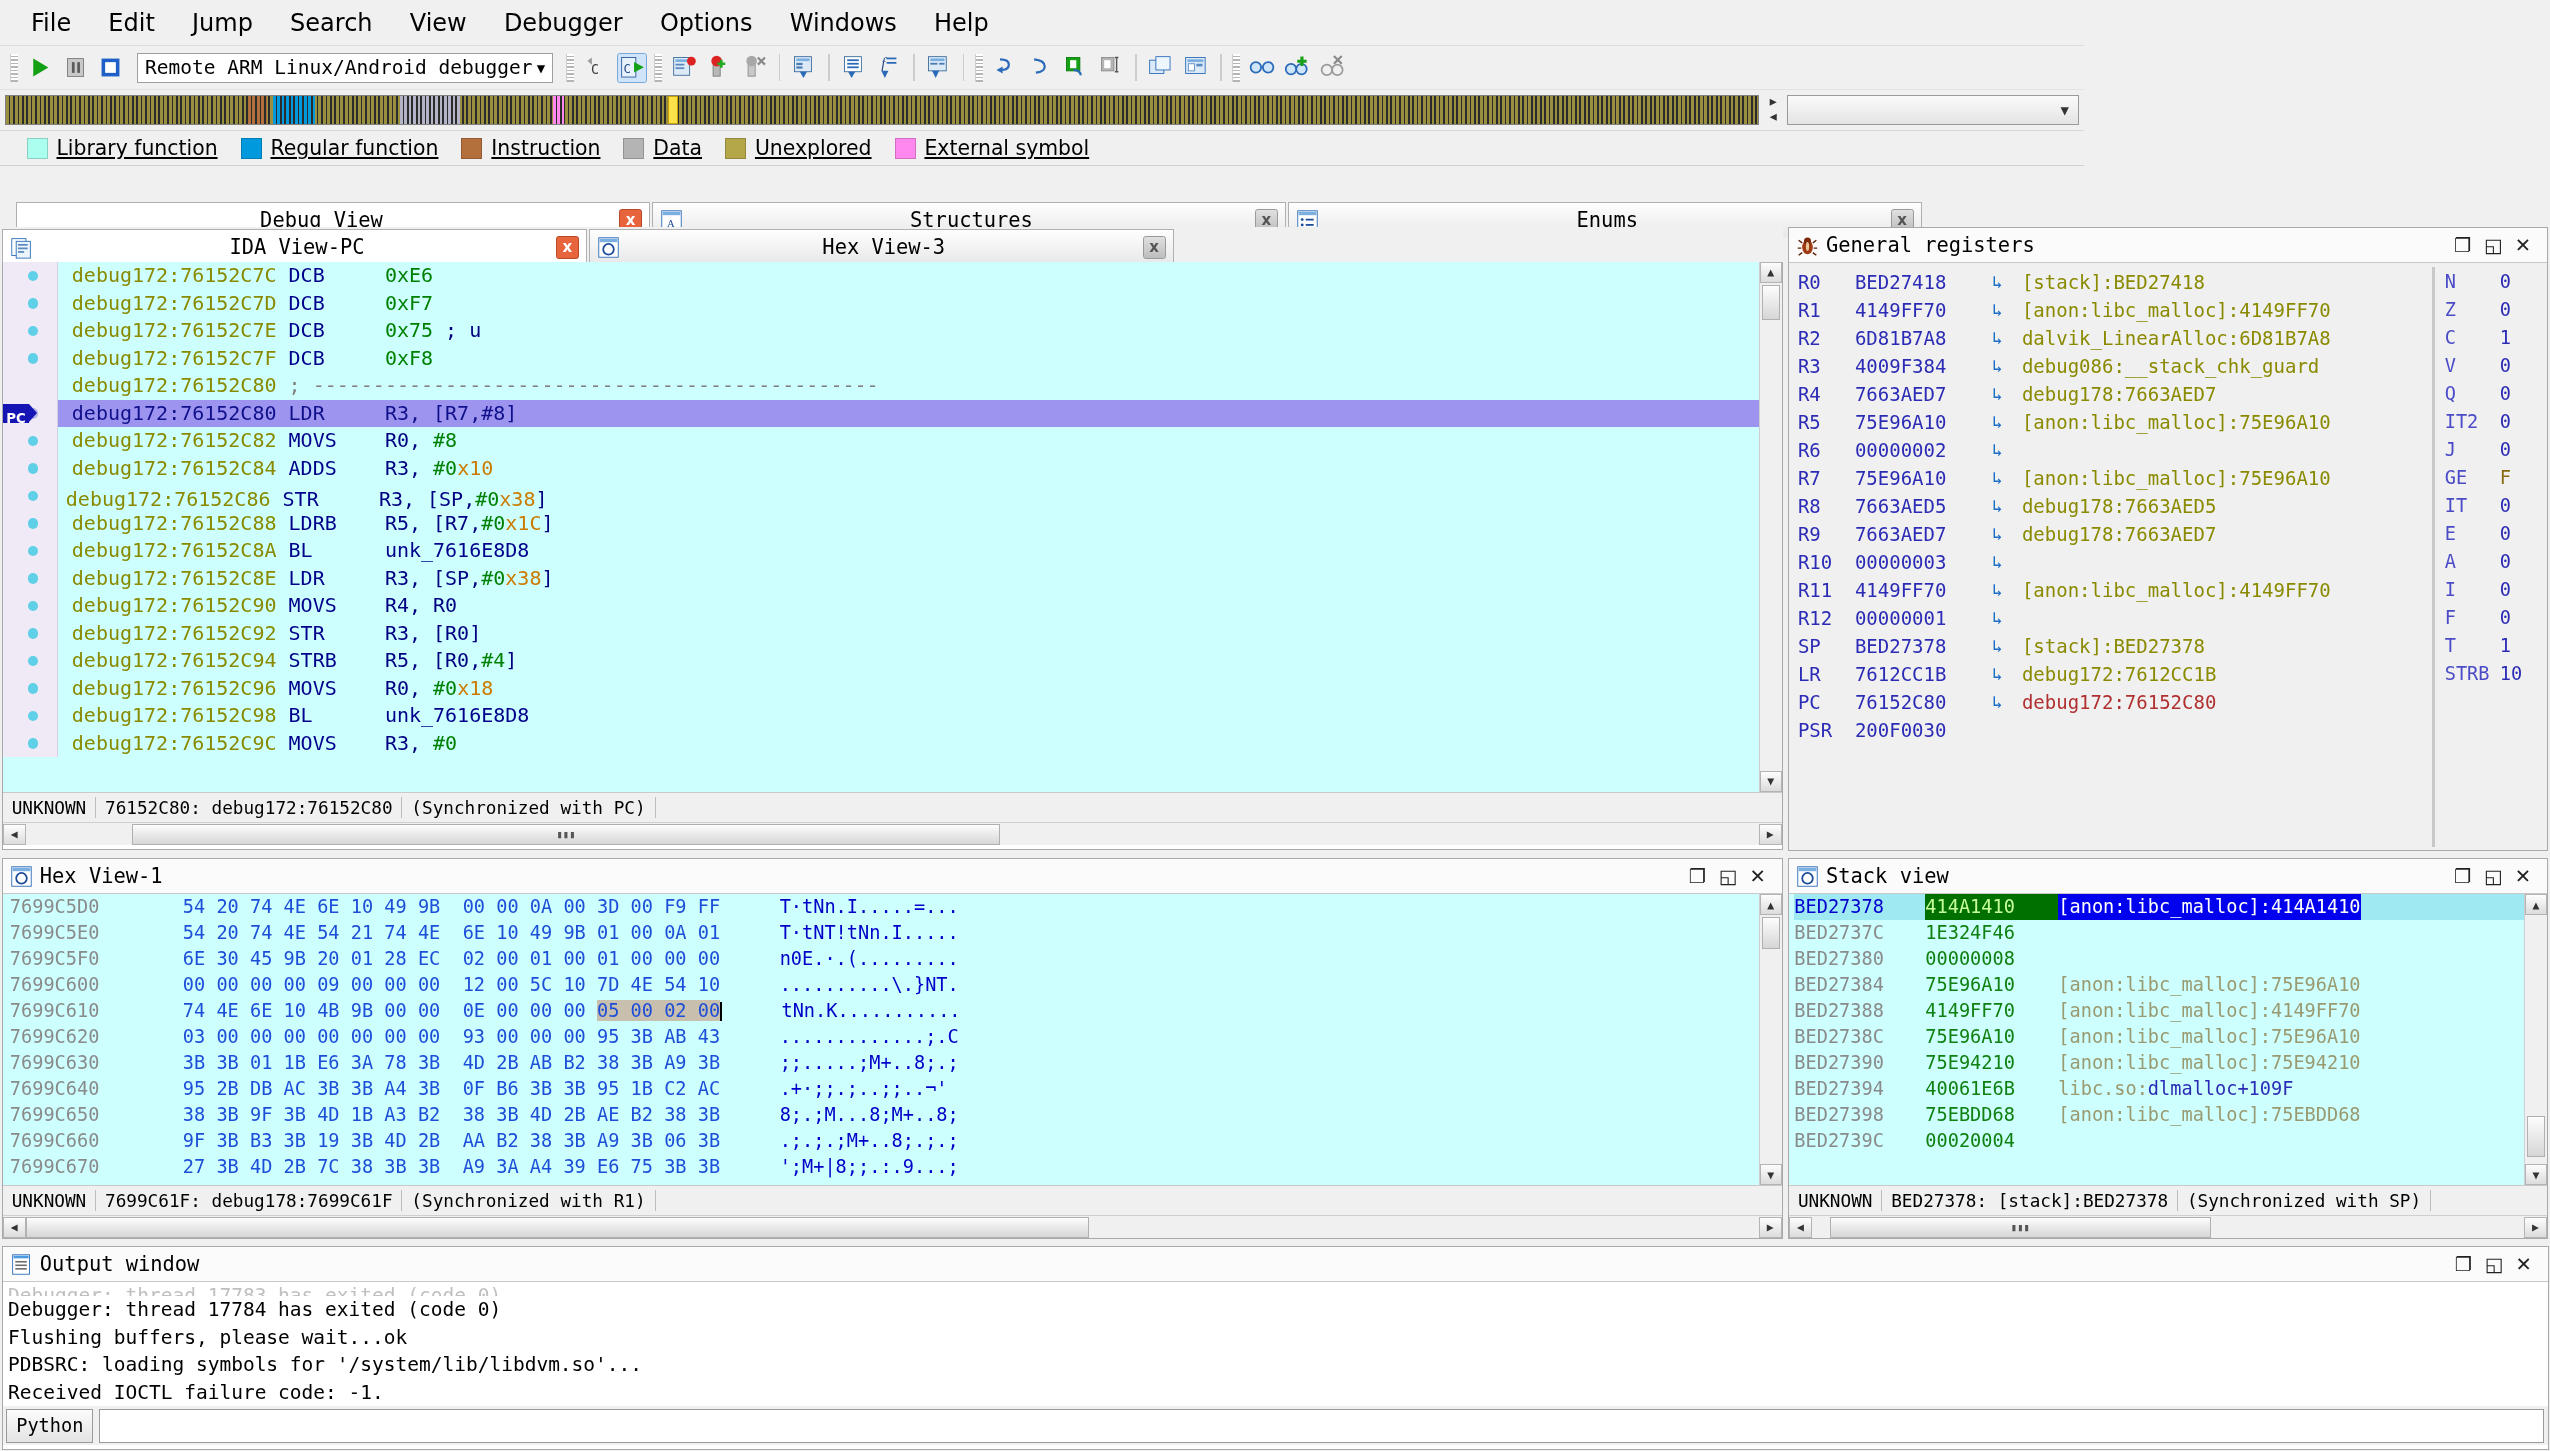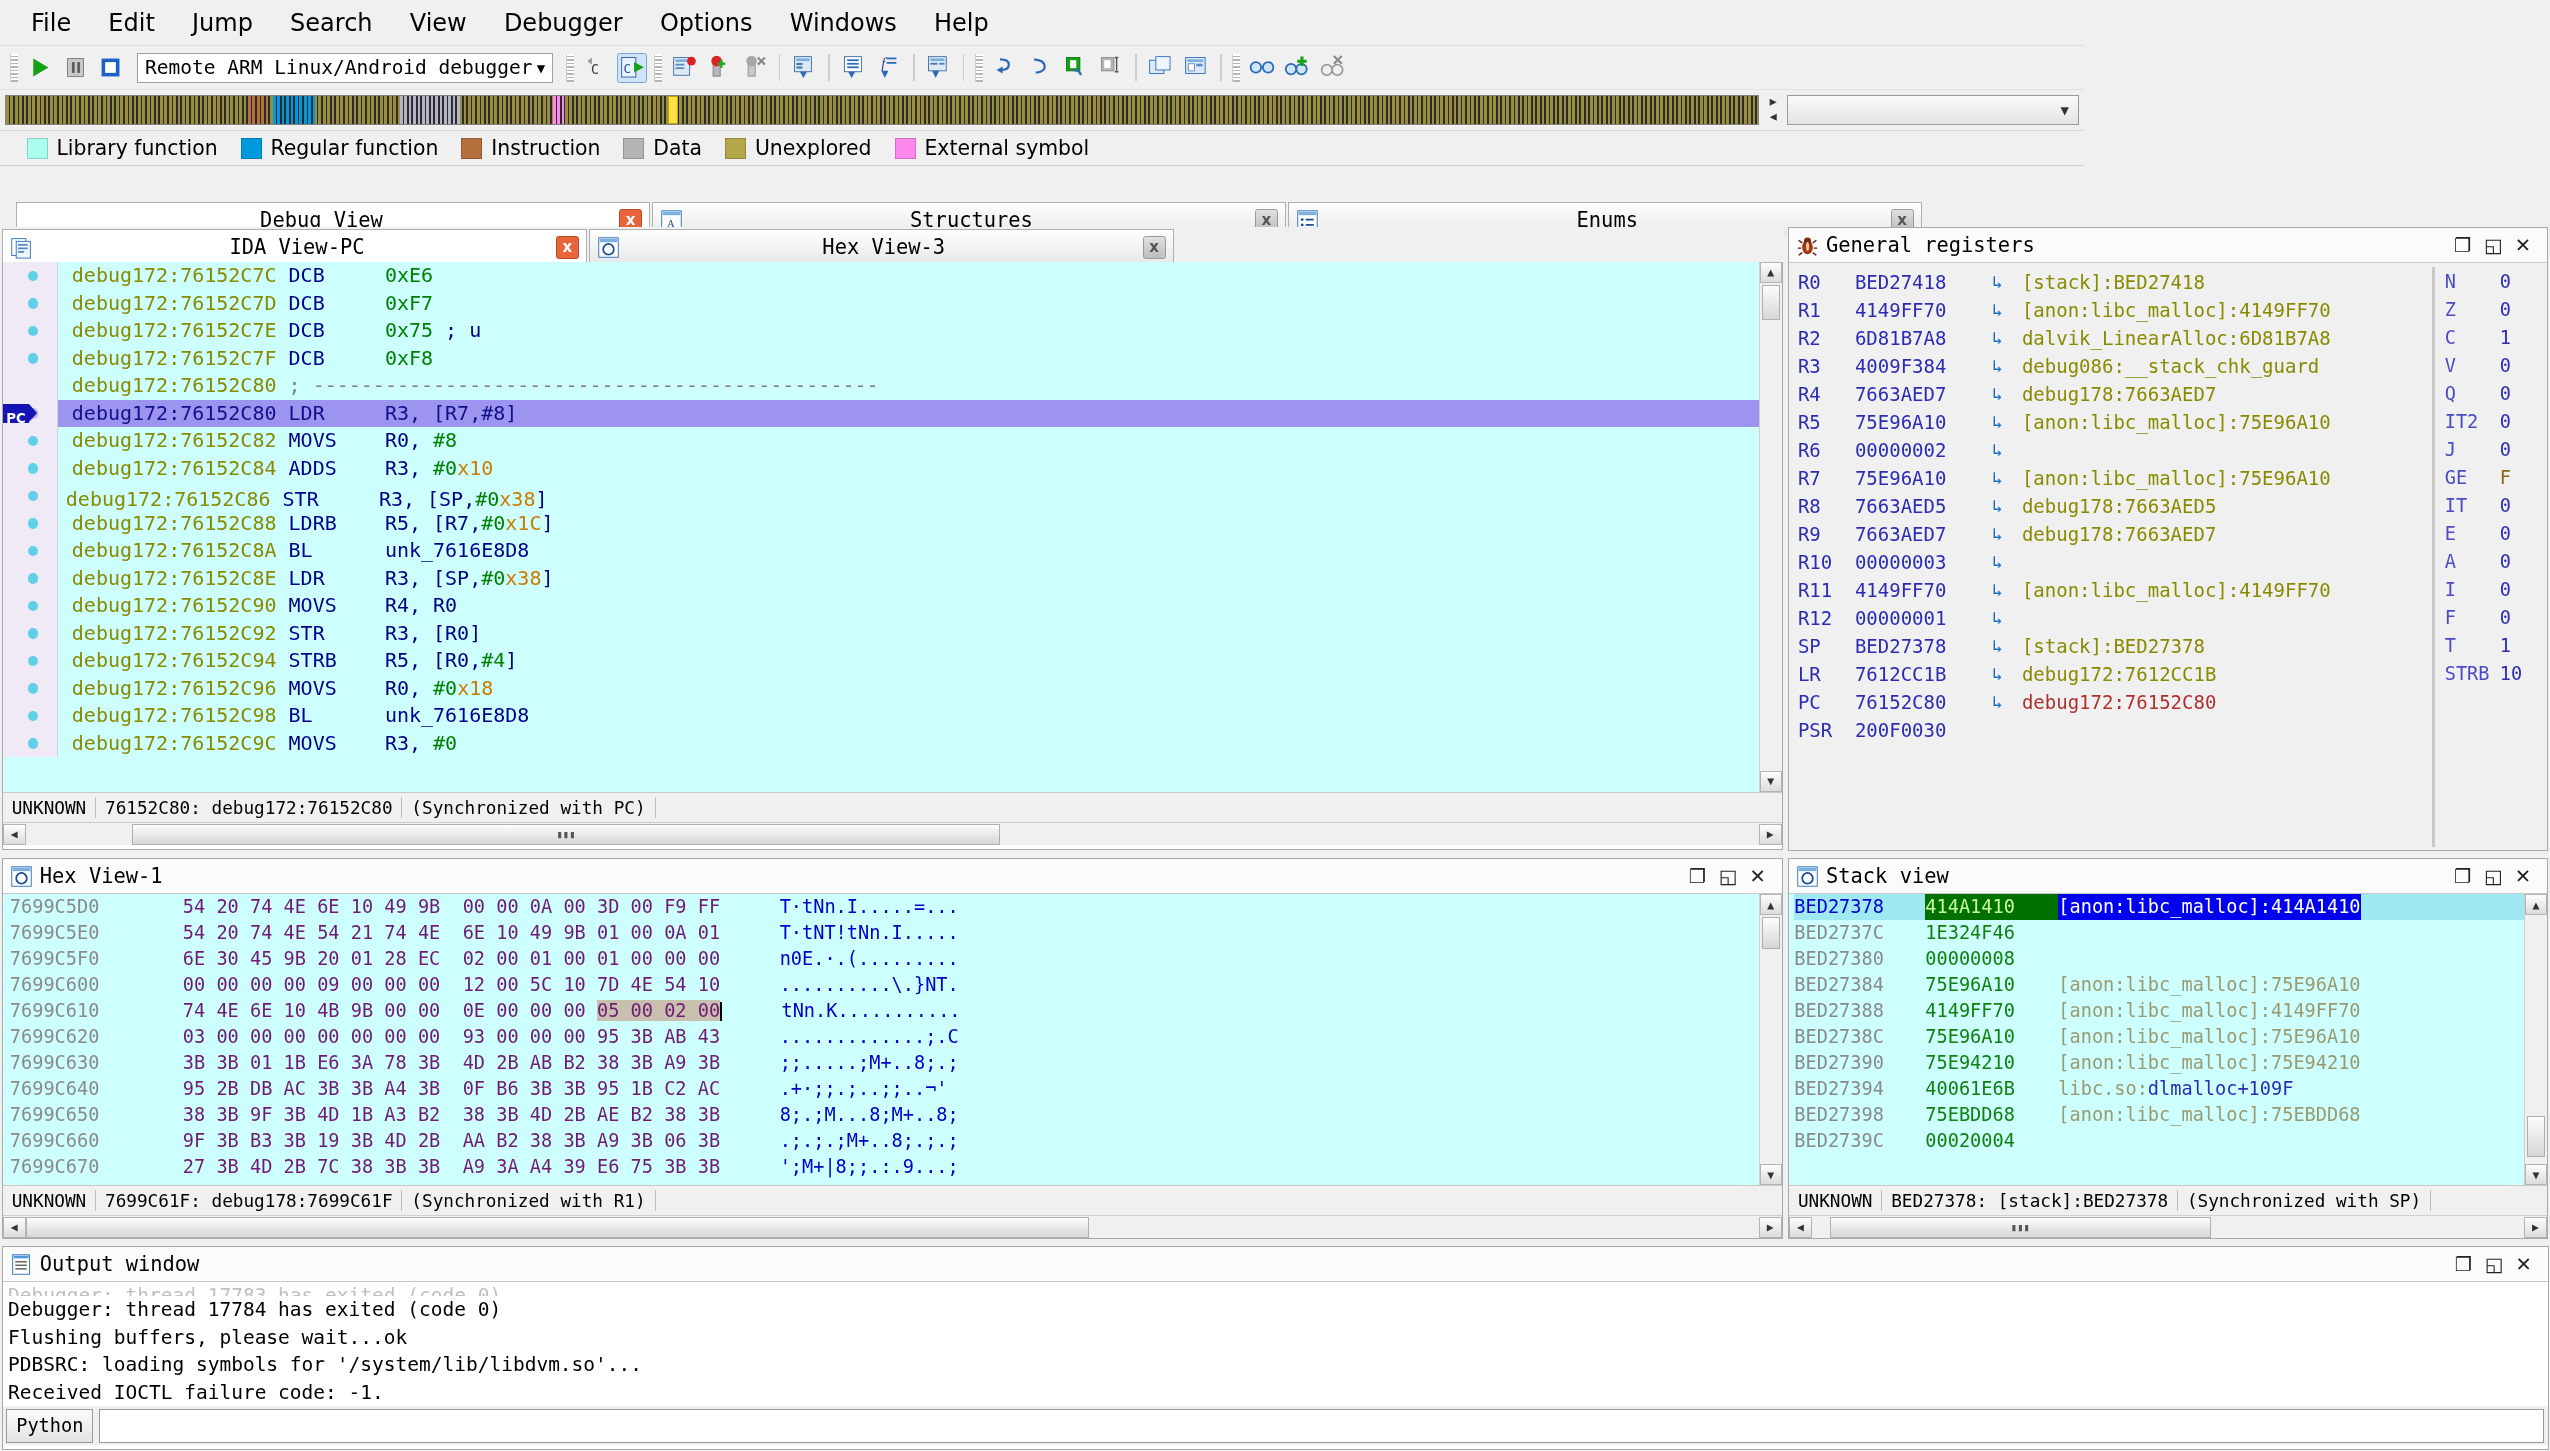--- a/index.html
+++ b/index.html
@@ -59,21 +59,21 @@
     width:292px; height:30px; background:linear-gradient(to bottom,#fafafa,#e4e4e4);
     border:0.9px solid #9a9a9a; display:flex; align-items:center;
     justify-content:flex-end; padding-right:8.9px;
   }
 
   
   .legend { height:35px; display:flex; align-items:center; padding-left:26.6px;
             background:#f0f0f0; font-family:"DejaVu Sans", sans-serif;
             border-bottom:0.9px solid #d0d0d0;}
   .legend-sw { width:21px; height:21px; margin-right:8.9px; border:0.9px solid rgba(0,0,0,.18); }
-  .legend-lb { font-size:20.4px; color:#000; margin-right:23px; white-space:nowrap; }
+  .legend-lb { font-size:20.4px; color:#000; margin-right:23px; white-space:nowrap;text-decoration:underline; }
 
   
   .tabrow { display:flex; height:37px; align-items:flex-end; background:#f0f0f0; }
   .tab {
     height:35px; display:flex; align-items:center;
     background:linear-gradient(to bottom,#fefefe,#e8e8e8);
     border:0.9px solid #b0b0b0; border-bottom:none; position:relative;
     padding:0 7px; margin-right:1.8px;
   }
   .tab.active { background:#ffffff; }
@@ -170,21 +170,21 @@
   .flag-n{ width:55px; color:#4b4bc8; }
   .flag-v{ color:#2b2bb5; }
   .flag-v.gefl{ color:#8a6a10; }
 
   
   .hexview{ background:#ccfffe; font-size:18.6px; line-height:26px;
             font-family:"DejaVu Sans Mono", monospace; padding-left:7px;
             position:relative; overflow:hidden; }
   .hex-row{ height:26px; display:flex; align-items:center; white-space:pre;gap:40px; }
   .hex-addr{ color:#8a8a8a; width:133px; flex:0 0 133px; }
-  .hex-bytes{ color:#701a75; }
+  .hex-bytes{ color:#1d4ed8; }
   .hex-sel{ background:#c8bfae; }
   .hex-caret{ display:inline-block; width:1.8px; height:19.5px; background:#000;
               vertical-align:middle; }
   .hex-ascii{ color:#0000c8; margin-left:19.5px; }
 
   
   .stackview{ background:#ccfffe; font-size:18.6px; line-height:26px;
               font-family:"DejaVu Sans Mono", monospace; padding-left:5.3px;
               position:relative; overflow:hidden;}
   .stk-row{ height:26px; display:flex; align-items:center; white-space:pre; }

